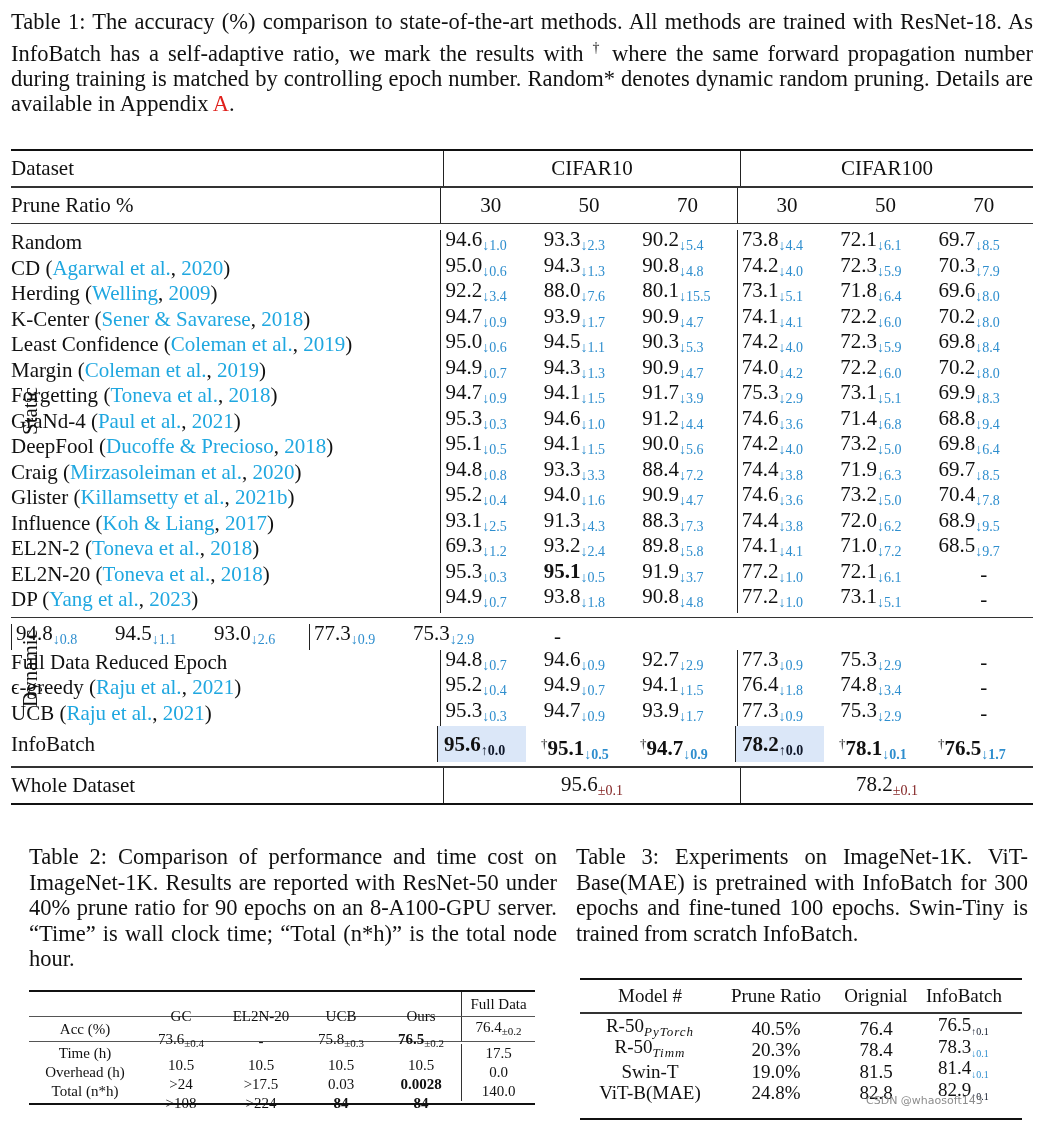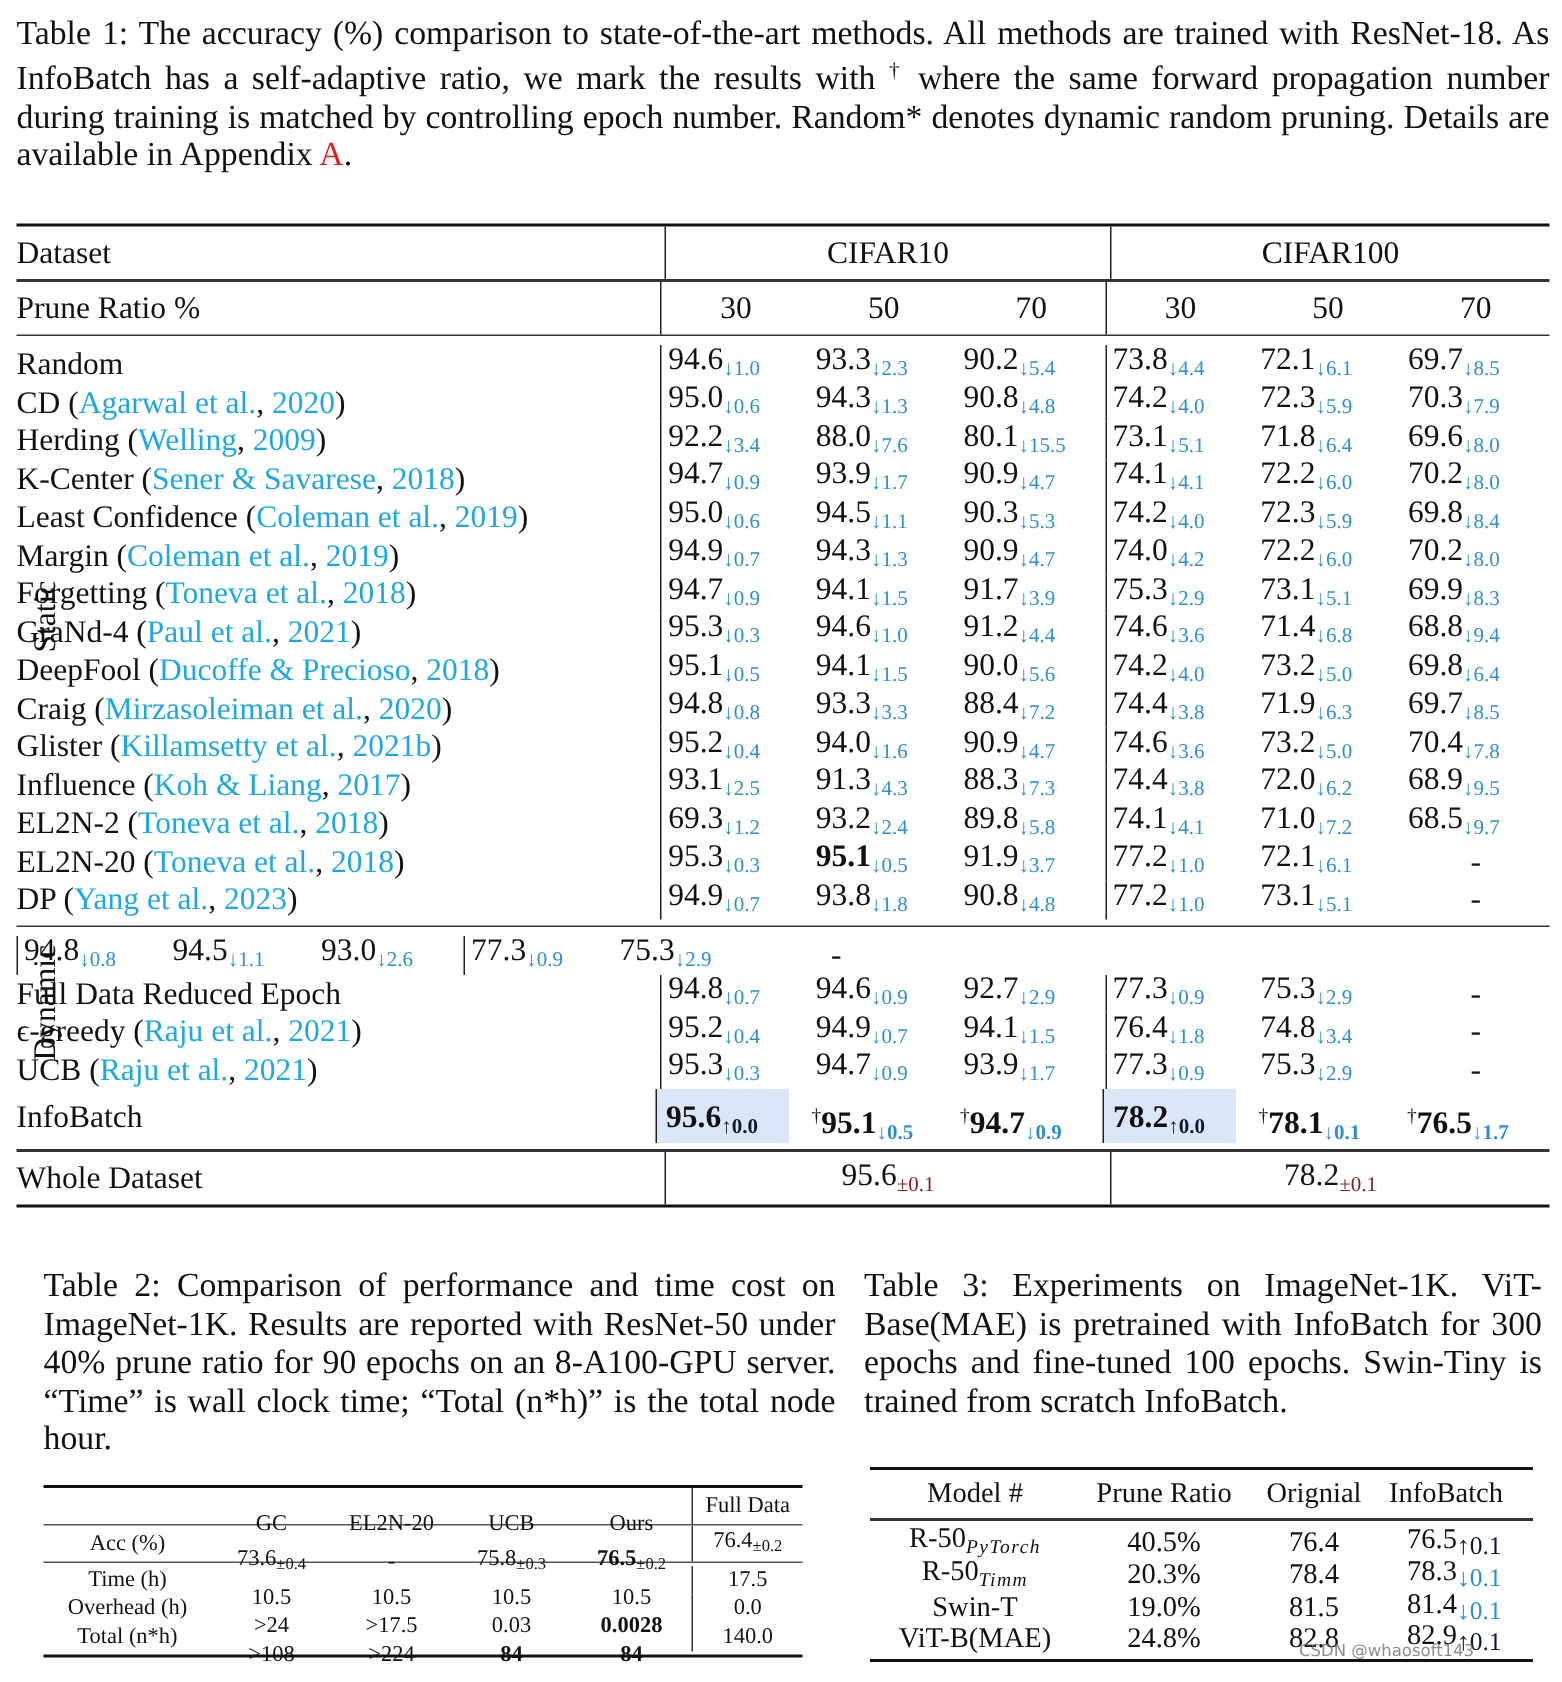--- a/index.html
+++ b/index.html
@@ -40,21 +40,21 @@
   .t2 .cf { width: 73px; text-align: center; }
   .t2 .sub { font-size: 11px; vertical-align: -3px; color: #111; }
 
   .t3 { position: absolute; left: 580px; top: 978px; width: 442px; font-size: 19px; }
   .t3 .r { display: flex; align-items: center; height: 21.5px; line-height: 21.5px; }
   .t3 .m { width: 140px; text-align: center; white-space: nowrap; }
   .t3 .p { width: 112px; text-align: center; }
   .t3 .o { width: 88px; text-align: center; }
   .t3 .i { width: 102px; text-align: left; padding-left: 18px; box-sizing: border-box; white-space: nowrap; }
   .t3 .msub { font-style: italic; font-size: 13px; vertical-align: -4px; letter-spacing: 1px; }
-  .t3 .sub { font-size: 17px; vertical-align: -4px; }
+  .t3 .sub { font-size: 10px; vertical-align: -4px; }
 
   .watermark { position: absolute; left: 866px; top: 1094px; font-family: "DejaVu Sans", sans-serif; font-size: 11px; color: rgba(120,120,120,0.85); }
 </style>
 </head>
 <body>
 
 <div class="caption" id="cap1"><span>Table 1: The accuracy (%) comparison to state-of-the-art methods. All methods are trained with ResNet-18. As InfoBatch has a self-adaptive ratio, we mark the results with </span><sup style="font-size:14px">†</sup><span> where the same forward propagation number during training is matched by controlling epoch number. Random* denotes dynamic random pruning. Details are available in Appendix </span><span class="ref">A</span><span>.</span></div>
 
 <div class="t1">
   <div class="rule-thick"></div>
@@ -382,21 +382,21 @@
 <div class="caption" id="cap3">Table 3: Experiments on ImageNet-1K. ViT-Base(MAE) is pretrained with InfoBatch for 300 epochs and fine-tuned 100 epochs. Swin-Tiny is trained from scratch InfoBatch.</div>
 <div class="t3">
   <div class="rule-thick"></div>
   <div class="r" style="height:32px">
     <div class="m">Model #</div>
     <div class="p">Prune Ratio</div>
     <div class="o">Orignial</div>
     <div class="i" style="padding-left:6px">InfoBatch</div>
   </div>
   <div class="rule-mid"></div>
-  <div id="t3-rows" style="padding:4px 0 2px 0">
+  <div id="t3-rows" style="padding:4px 0 14px 0">
       <div class="r">
         <div class="m"><span>R-50</span><span class="msub">PyTorch</span></div>
         <div class="p">40.5%</div>
         <div class="o">76.4</div>
         <div class="i"><span>76.5</span><span class="sub up">↑0.1</span></div>
       </div>
       <div class="r">
         <div class="m"><span>R-50</span><span class="msub">Timm</span></div>
         <div class="p">20.3%</div>
         <div class="o">78.4</div>

